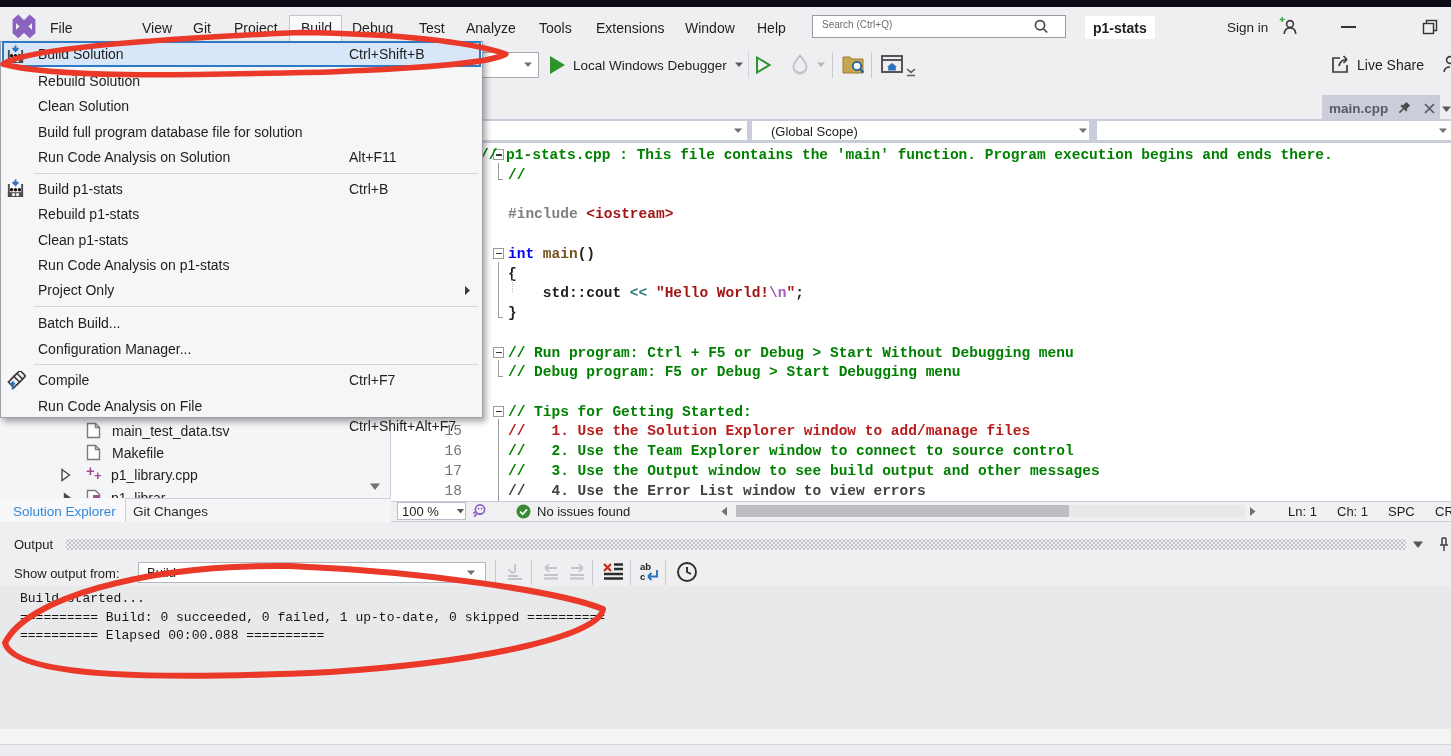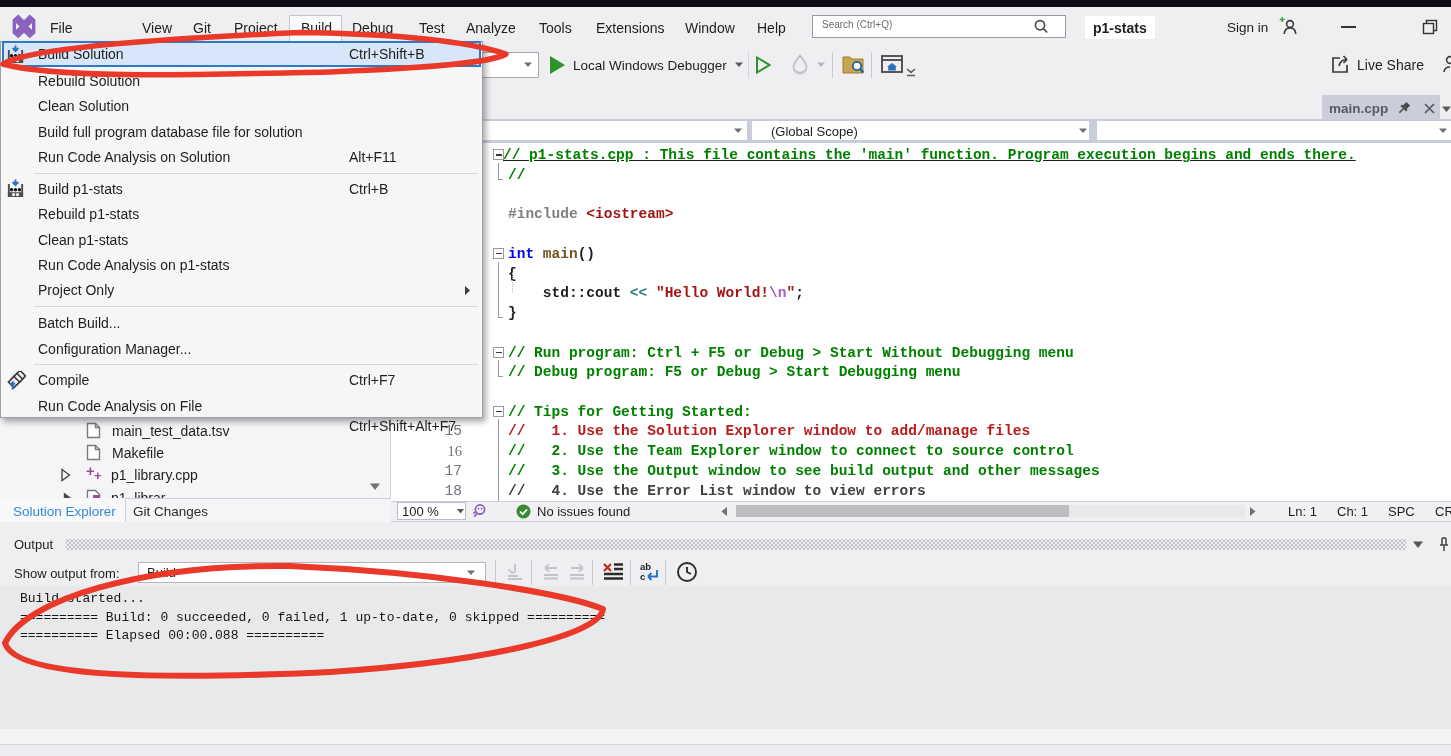--- a/index.html
+++ b/index.html
@@ -180,21 +180,21 @@
   </svg>
 <div class="abs" style="left:1097px;top:121px;width:354px;height:19px;background:#fff;"></div>
 <svg class="abs" style="left:1438px;top:127px;" width="10" height="8" viewBox="0 0 10 8">
     <path d="M1,1.5 L5,6 L9,1.5 Z" fill="#717171"></path>
   </svg>
 
 <div class="abs" style="left:391px;top:143px;width:1060px;height:358px;background:#fff;"></div>
 <div id="codelines">
     <div class="abs" style="left:493px;top:149.32px;width:11px;height:11px;border:1px solid #9a9a9a;background:#fff;box-sizing:border-box;"></div>
     <div class="abs" style="left:495.5px;top:154.32px;width:6px;height:1.4px;background:#3b3b3b;"></div>
-    <div class="abs code" style="left:503px;top:145.32px;text-decoration:underline;"><span style="color:#008000">// p1-stats.cpp : This file contains the 'main' function. Program execution begins and ends there.</span></div>
+    <div class="abs code" style="left:480px;top:145.32px;"><span style="color:#008000">// p1-stats.cpp : This file contains the 'main' function. Program execution begins and ends there.</span></div>
     <div class="abs" style="left:498px;top:163.04px;width:1px;height:16px;background:#9a9a9a;"></div>
     <div class="abs" style="left:498px;top:179.04px;width:5px;height:1px;background:#9a9a9a;"></div>
     <div class="abs code" style="left:508px;top:165.04px;"><span style="color:#008000">//</span></div>
     <div class="abs code" style="left:508px;top:184.76px;"></div>
     <div class="abs code" style="left:508px;top:204.48px;"><span style="color:#808080">#include</span> <span style="color:#a31515">&lt;iostream&gt;</span></div>
     <div class="abs code" style="left:508px;top:224.2px;"></div>
     <div class="abs" style="left:493px;top:247.92px;width:11px;height:11px;border:1px solid #9a9a9a;background:#fff;box-sizing:border-box;"></div>
     <div class="abs" style="left:495.5px;top:252.92px;width:6px;height:1.4px;background:#3b3b3b;"></div>
     <div class="abs code" style="left:508px;top:243.92px;"><span style="color:#0000ff">int</span> <span style="color:#74531f">main</span>()</div>
     <div class="abs" style="left:498px;top:261.64px;width:1px;height:22px;background:#9a9a9a;"></div>
@@ -211,21 +211,21 @@
     <div class="abs" style="left:498px;top:360.24px;width:1px;height:16px;background:#9a9a9a;"></div>
     <div class="abs" style="left:498px;top:376.24px;width:5px;height:1px;background:#9a9a9a;"></div>
     <div class="abs code" style="left:508px;top:362.24px;"><span style="color:#008000">// Debug program: F5 or Debug &gt; Start Debugging menu</span></div>
     <div class="abs code" style="left:508px;top:381.96000000000004px;"></div>
     <div class="abs" style="left:493px;top:405.67999999999995px;width:11px;height:11px;border:1px solid #9a9a9a;background:#fff;box-sizing:border-box;"></div>
     <div class="abs" style="left:495.5px;top:410.67999999999995px;width:6px;height:1.4px;background:#3b3b3b;"></div>
     <div class="abs code" style="left:508px;top:401.67999999999995px;"><span style="color:#008000">// Tips for Getting Started: </span></div>
     <div class="abs lnum" style="left:424px;top:421.4px;width:38px;">15</div>
     <div class="abs" style="left:498px;top:419.4px;width:1px;height:22px;background:#9a9a9a;"></div>
     <div class="abs code" style="left:508px;top:421.4px;"><span style="color:#b91c1c">//   1. Use the Solution Explorer window to add/manage files</span></div>
-    <div class="abs lnum" style="left:424px;top:441.12px;width:38px;font-family:Liberation Serif, serif;">16</div>
+    <div class="abs lnum" style="left:424px;top:441.12px;width:38px;">16</div>
     <div class="abs" style="left:498px;top:439.12px;width:1px;height:22px;background:#9a9a9a;"></div>
     <div class="abs code" style="left:508px;top:441.12px;"><span style="color:#008000">//   2. Use the Team Explorer window to connect to source control</span></div>
     <div class="abs lnum" style="left:424px;top:460.84000000000003px;width:38px;">17</div>
     <div class="abs" style="left:498px;top:458.84000000000003px;width:1px;height:22px;background:#9a9a9a;"></div>
     <div class="abs code" style="left:508px;top:460.84000000000003px;"><span style="color:#008000">//   3. Use the Output window to see build output and other messages</span></div>
     <div class="abs lnum" style="left:424px;top:480.55999999999995px;width:38px;">18</div>
     <div class="abs" style="left:498px;top:478.55999999999995px;width:1px;height:22px;background:#9a9a9a;"></div>
     <div class="abs code" style="left:508px;top:480.55999999999995px;"><span style="color:#404040">//   4. Use the Error List window to view errors</span></div>
     <div class="abs" style="left:512px;top:275.64px;width:1px;height:17px;border-left:1px dotted #b9b9b9;"></div>
   </div>

